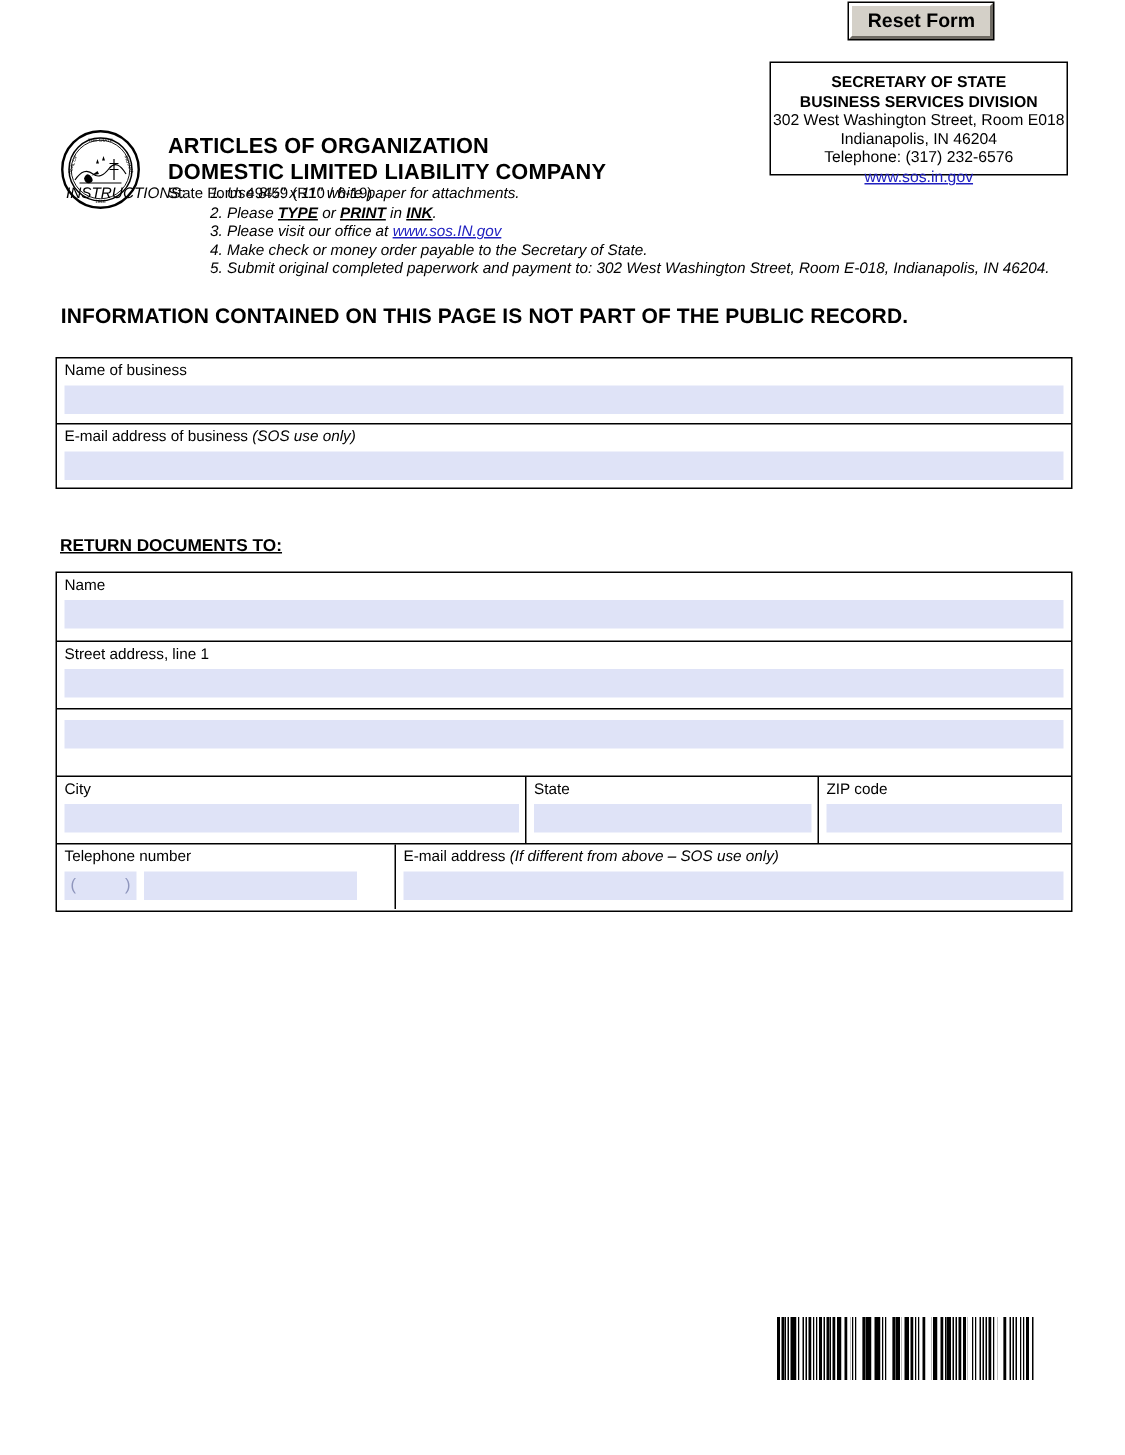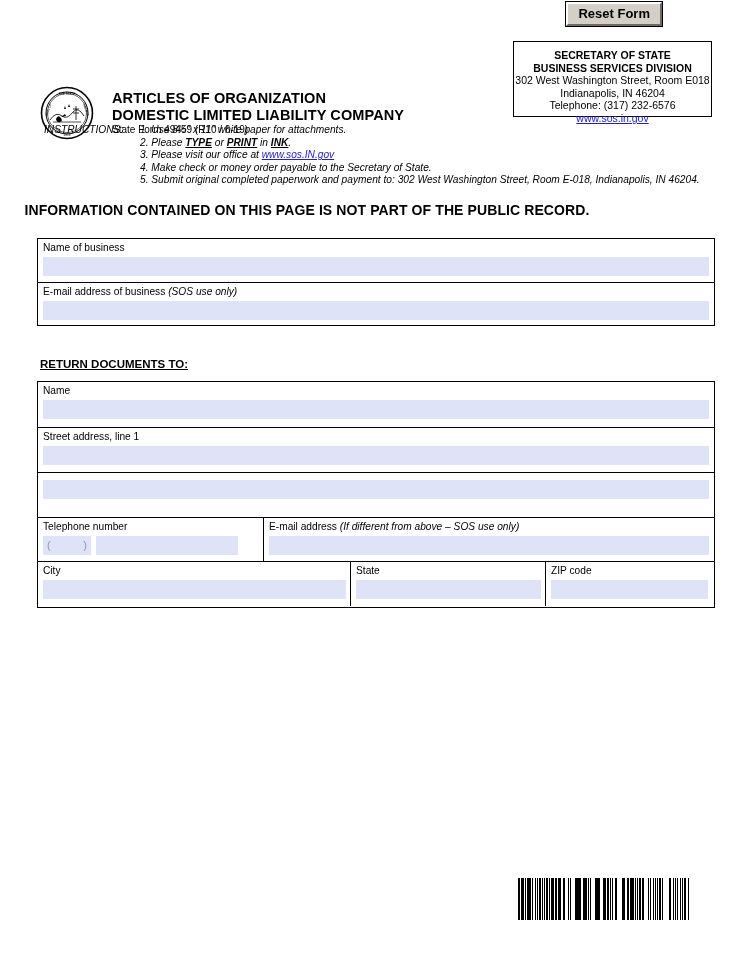--- a/index.html
+++ b/index.html
@@ -124,21 +124,21 @@
   .instructions-list li {
     white-space: nowrap;
     font-size: 10.2px;
     line-height: 12.6px;
   }
   .u { text-decoration: underline; font-weight: bold; font-style: italic; }
 
   
   .public-notice {
     position: absolute;
-    left: 0;
+    left: 16px;
     top: 202px;
     width: 614px;
     text-align: center;
     font-size: 14px;
     font-weight: bold;
     letter-spacing: 0.1px;
   }
 
   
   .fbox {
@@ -303,52 +303,52 @@
       <div class="finput" style="width:99.3%;"></div>
     </div>
   </div>
 
   <div class="frow" style="height:45px;">
     <div class="fcell" style="width:100%;">
       <div class="finput" style="width:99.3%;"></div>
     </div>
   </div>
 
+  <div class="frow" style="height:45px;">
+    <div class="fcell" style="width:312px;">
+      <div class="flabel">City</div>
+      <div class="finput" style="width:303px;"></div>
+    </div>
+    <div class="fcell" style="width:195px;">
+      <div class="flabel">State</div>
+      <div class="finput" style="width:185px;"></div>
+    </div>
+    <div class="fcell" style="width:168px;">
+      <div class="flabel">ZIP code</div>
+      <div class="finput" style="width:157px;"></div>
+    </div>
+  </div>
+
   <div class="frow" style="height:44px;">
     <div class="fcell" style="width:225px;">
       <div class="flabel">Telephone number</div>
       <div class="finput-wrap">
         <div class="paren">
             <span>(</span>
             <span>)</span>
           </div>
         <div class="finput" style="width:142px; margin-top:4px;"></div>
       </div>
     </div>
     <div class="fcell" style="width:450px;">
       <div class="flabel"><span>E-mail address </span><i>(If different from above – SOS use only)</i></div>
       <div class="finput" style="width:440px;"></div>
     </div>
   </div>
 
-  <div class="frow" style="height:45px;">
-    <div class="fcell" style="width:312px;">
-      <div class="flabel">City</div>
-      <div class="finput" style="width:303px;"></div>
-    </div>
-    <div class="fcell" style="width:195px;">
-      <div class="flabel">State</div>
-      <div class="finput" style="width:185px;"></div>
-    </div>
-    <div class="fcell" style="width:168px;">
-      <div class="flabel">ZIP code</div>
-      <div class="finput" style="width:157px;"></div>
-    </div>
-  </div>
-
 </div>
 
 <div class="barcode">
     <span style="width: 2.33484px; background: rgb(0, 0, 0);"></span>
     <span style="width: 0.778281px; background: rgb(255, 255, 255);"></span>
     <span style="width: 1.55656px; background: rgb(0, 0, 0);"></span>
     <span style="width: 0.778281px; background: rgb(255, 255, 255);"></span>
     <span style="width: 0.778281px; background: rgb(0, 0, 0);"></span>
     <span style="width: 0.778281px; background: rgb(255, 255, 255);"></span>
     <span style="width: 1.55656px; background: rgb(0, 0, 0);"></span>

